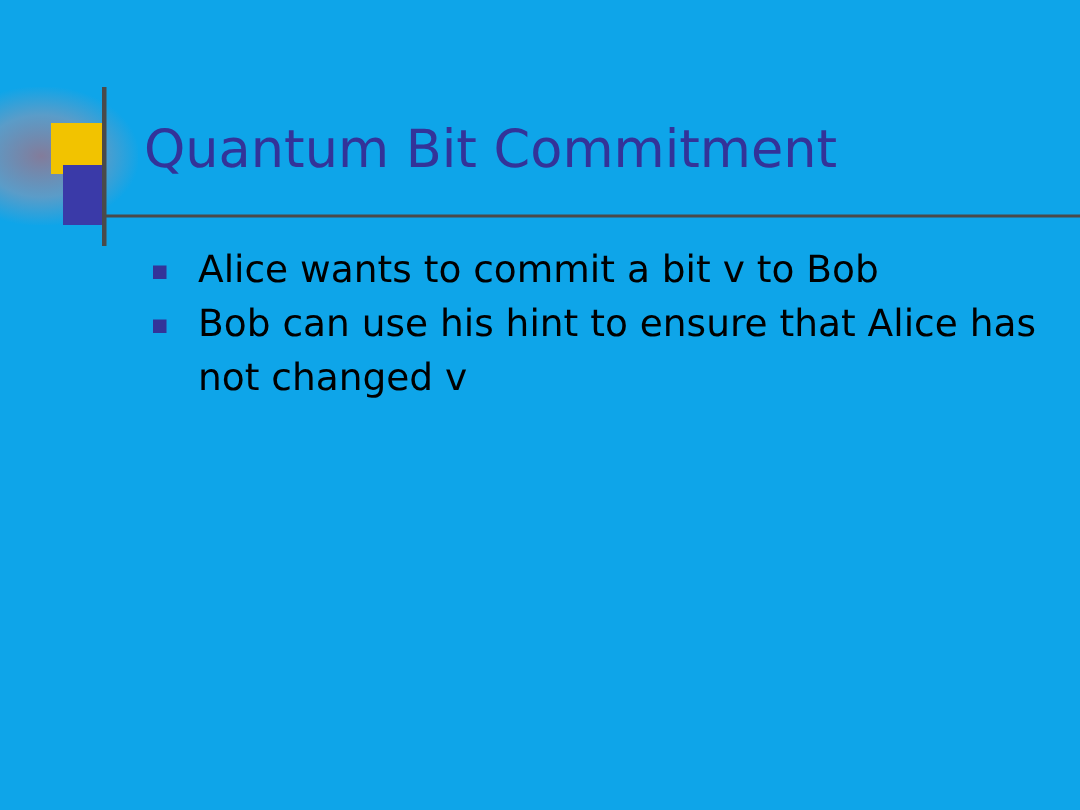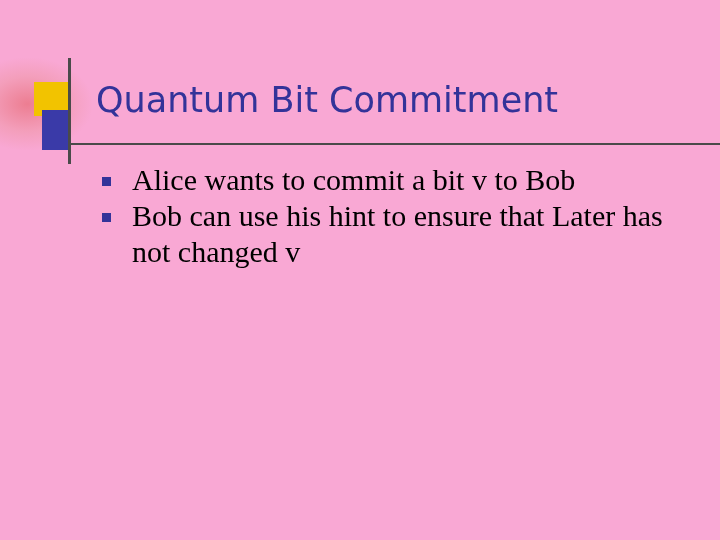--- a/index.html
+++ b/index.html
@@ -10,21 +10,21 @@
     width: 720px;
     height: 540px;
     background: #ffffff;
     font-family: "DejaVu Sans", sans-serif;
     overflow: hidden;
   }
   .slide {
     position: relative;
     width: 720px;
     height: 540px;
-    background: #f9a8d4;
+    background: #0ea5e9;
   }
 
   
   .deco {
     position: absolute;
     left: 0;
     top: 40px;
     width: 110px;
     height: 125px;
   }
@@ -87,24 +87,23 @@
   .body {
     position: absolute;
     left: 96px;
     top: 162px;
     width: 612px;
   }
   .bullet {
     position: relative;
     padding-left: 36px;
     color: #000000;
-    font-size: 30px;
+    font-size: 25px;
     line-height: 36px;
     margin-bottom: 0px;
-    font-family: Liberation Serif, serif;
   }
   .bullet .marker {
     position: absolute;
     left: 6px;
     top: 15px;
     width: 9px;
     height: 9px;
     background: #333399;
   }
   .bullet-text {
@@ -126,17 +125,17 @@
   <div class="title">Quantum Bit Commitment</div>
   <div class="title-rule"></div>
 
   <div class="body">
     <div class="bullet">
       <span class="marker"></span>
       <span class="bullet-text">Alice wants to commit a bit v to Bob</span>
     </div>
     <div class="bullet">
       <span class="marker"></span>
-      <span class="bullet-text">Bob can use his hint to ensure that Later has not changed v</span>
+      <span class="bullet-text">Bob can use his hint to ensure that Alice has not changed v</span>
     </div>
   </div>
 
 </div>
 
 </body></html>

